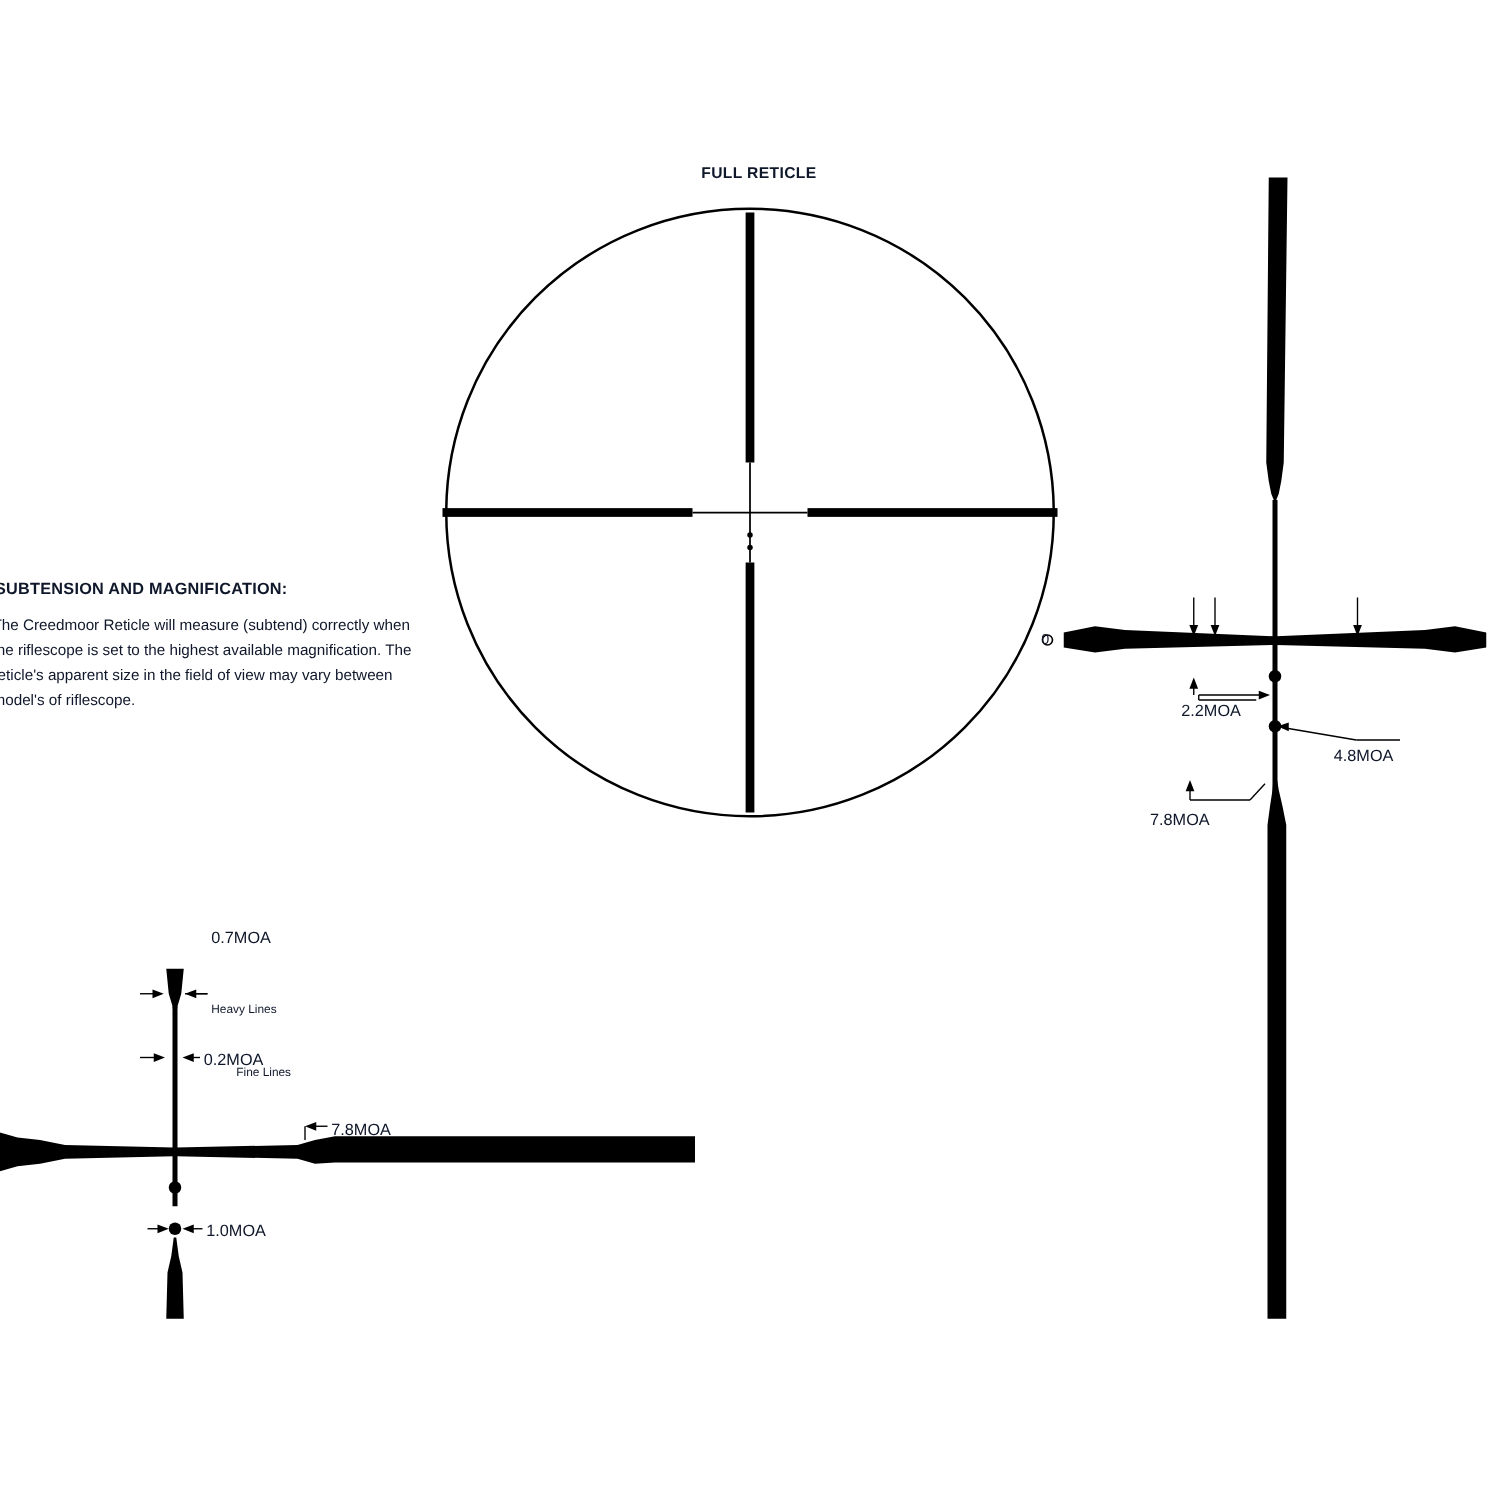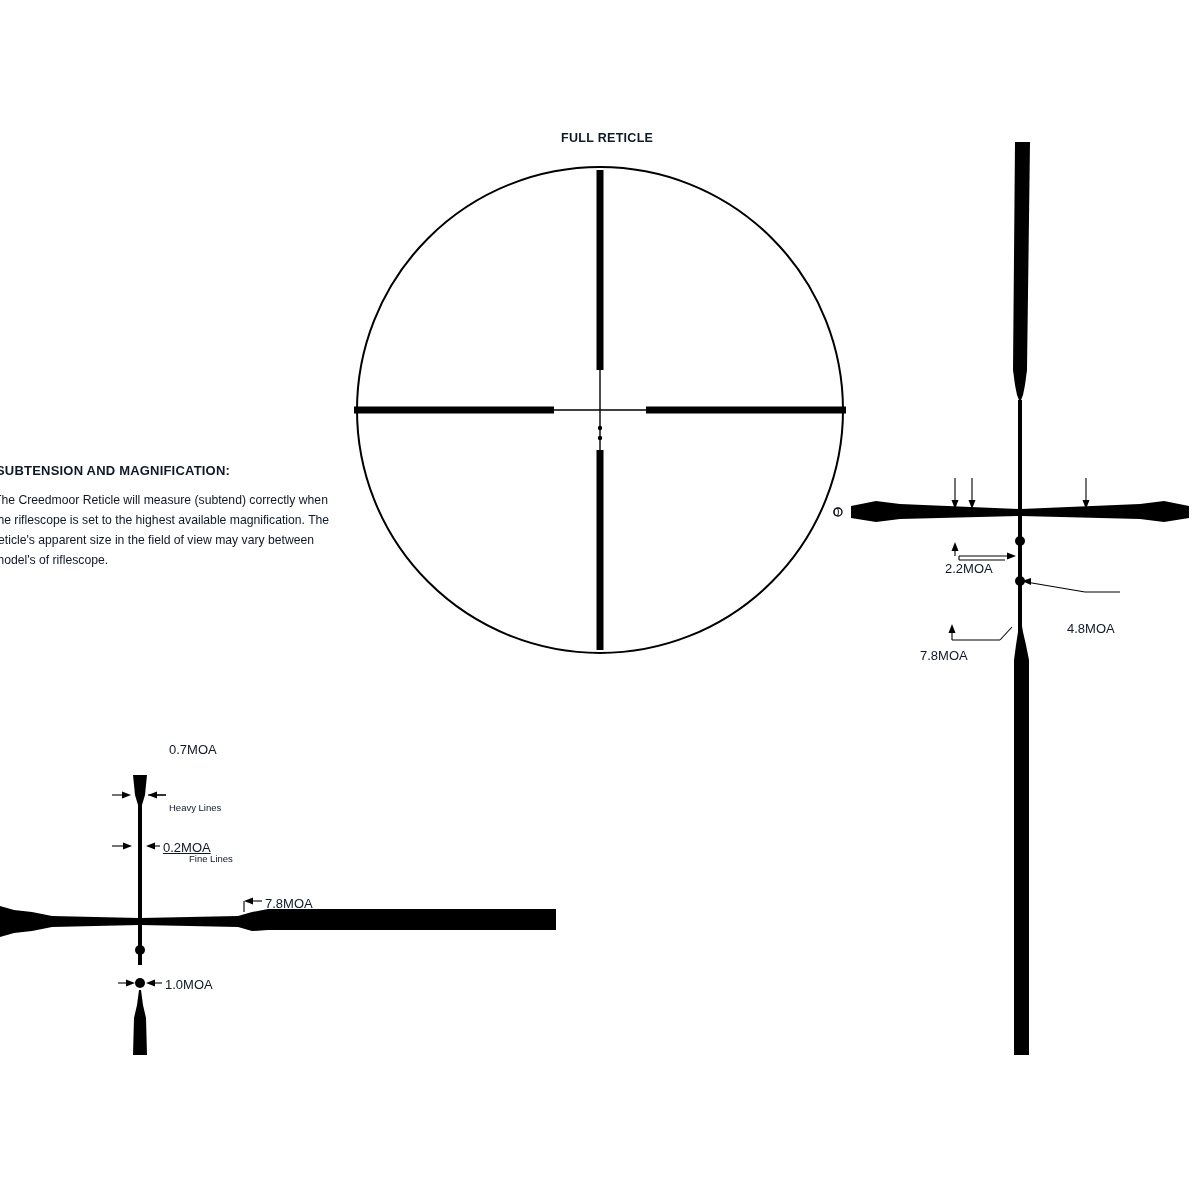--- a/index.html
+++ b/index.html
@@ -57,25 +57,25 @@
     white-space: normal;
   }
   .moa {
     font-size: 13px;
   }
   .sub {
     font-size: 9.5px;
   }
   #v-origin-label { left: 833px; top: 506px; font-size: 11.5px; }
   #v-22-label  { left: 945px; top: 561px; }
-  #v-48-label  { left: 1067px; top: 621px; }
+  #v-48-label  { left: 1067px; top: 597px; }
   #v-78-label  { left: 920px; top: 648px; }
   #h-07-label  { left: 169px; top: 742px; }
   #h-07-sub    { left: 169px; top: 802px; }
-  #h-02-label  { left: 163px; top: 840px; text-decoration: underline; }
+  #h-02-label  { left: 163px; top: 840px; }
   #h-02-sub    { left: 163px; top: 853px; margin-left: 26px; }
   #h-78-label  { left: 265px; top: 896px; }
   #h-10-label  { left: 165px; top: 977px; }
 </style>
 </head>
 <body>
 
 <div class="stage">
 
   <svg class="diagram" viewBox="0 0 1200 1200">

